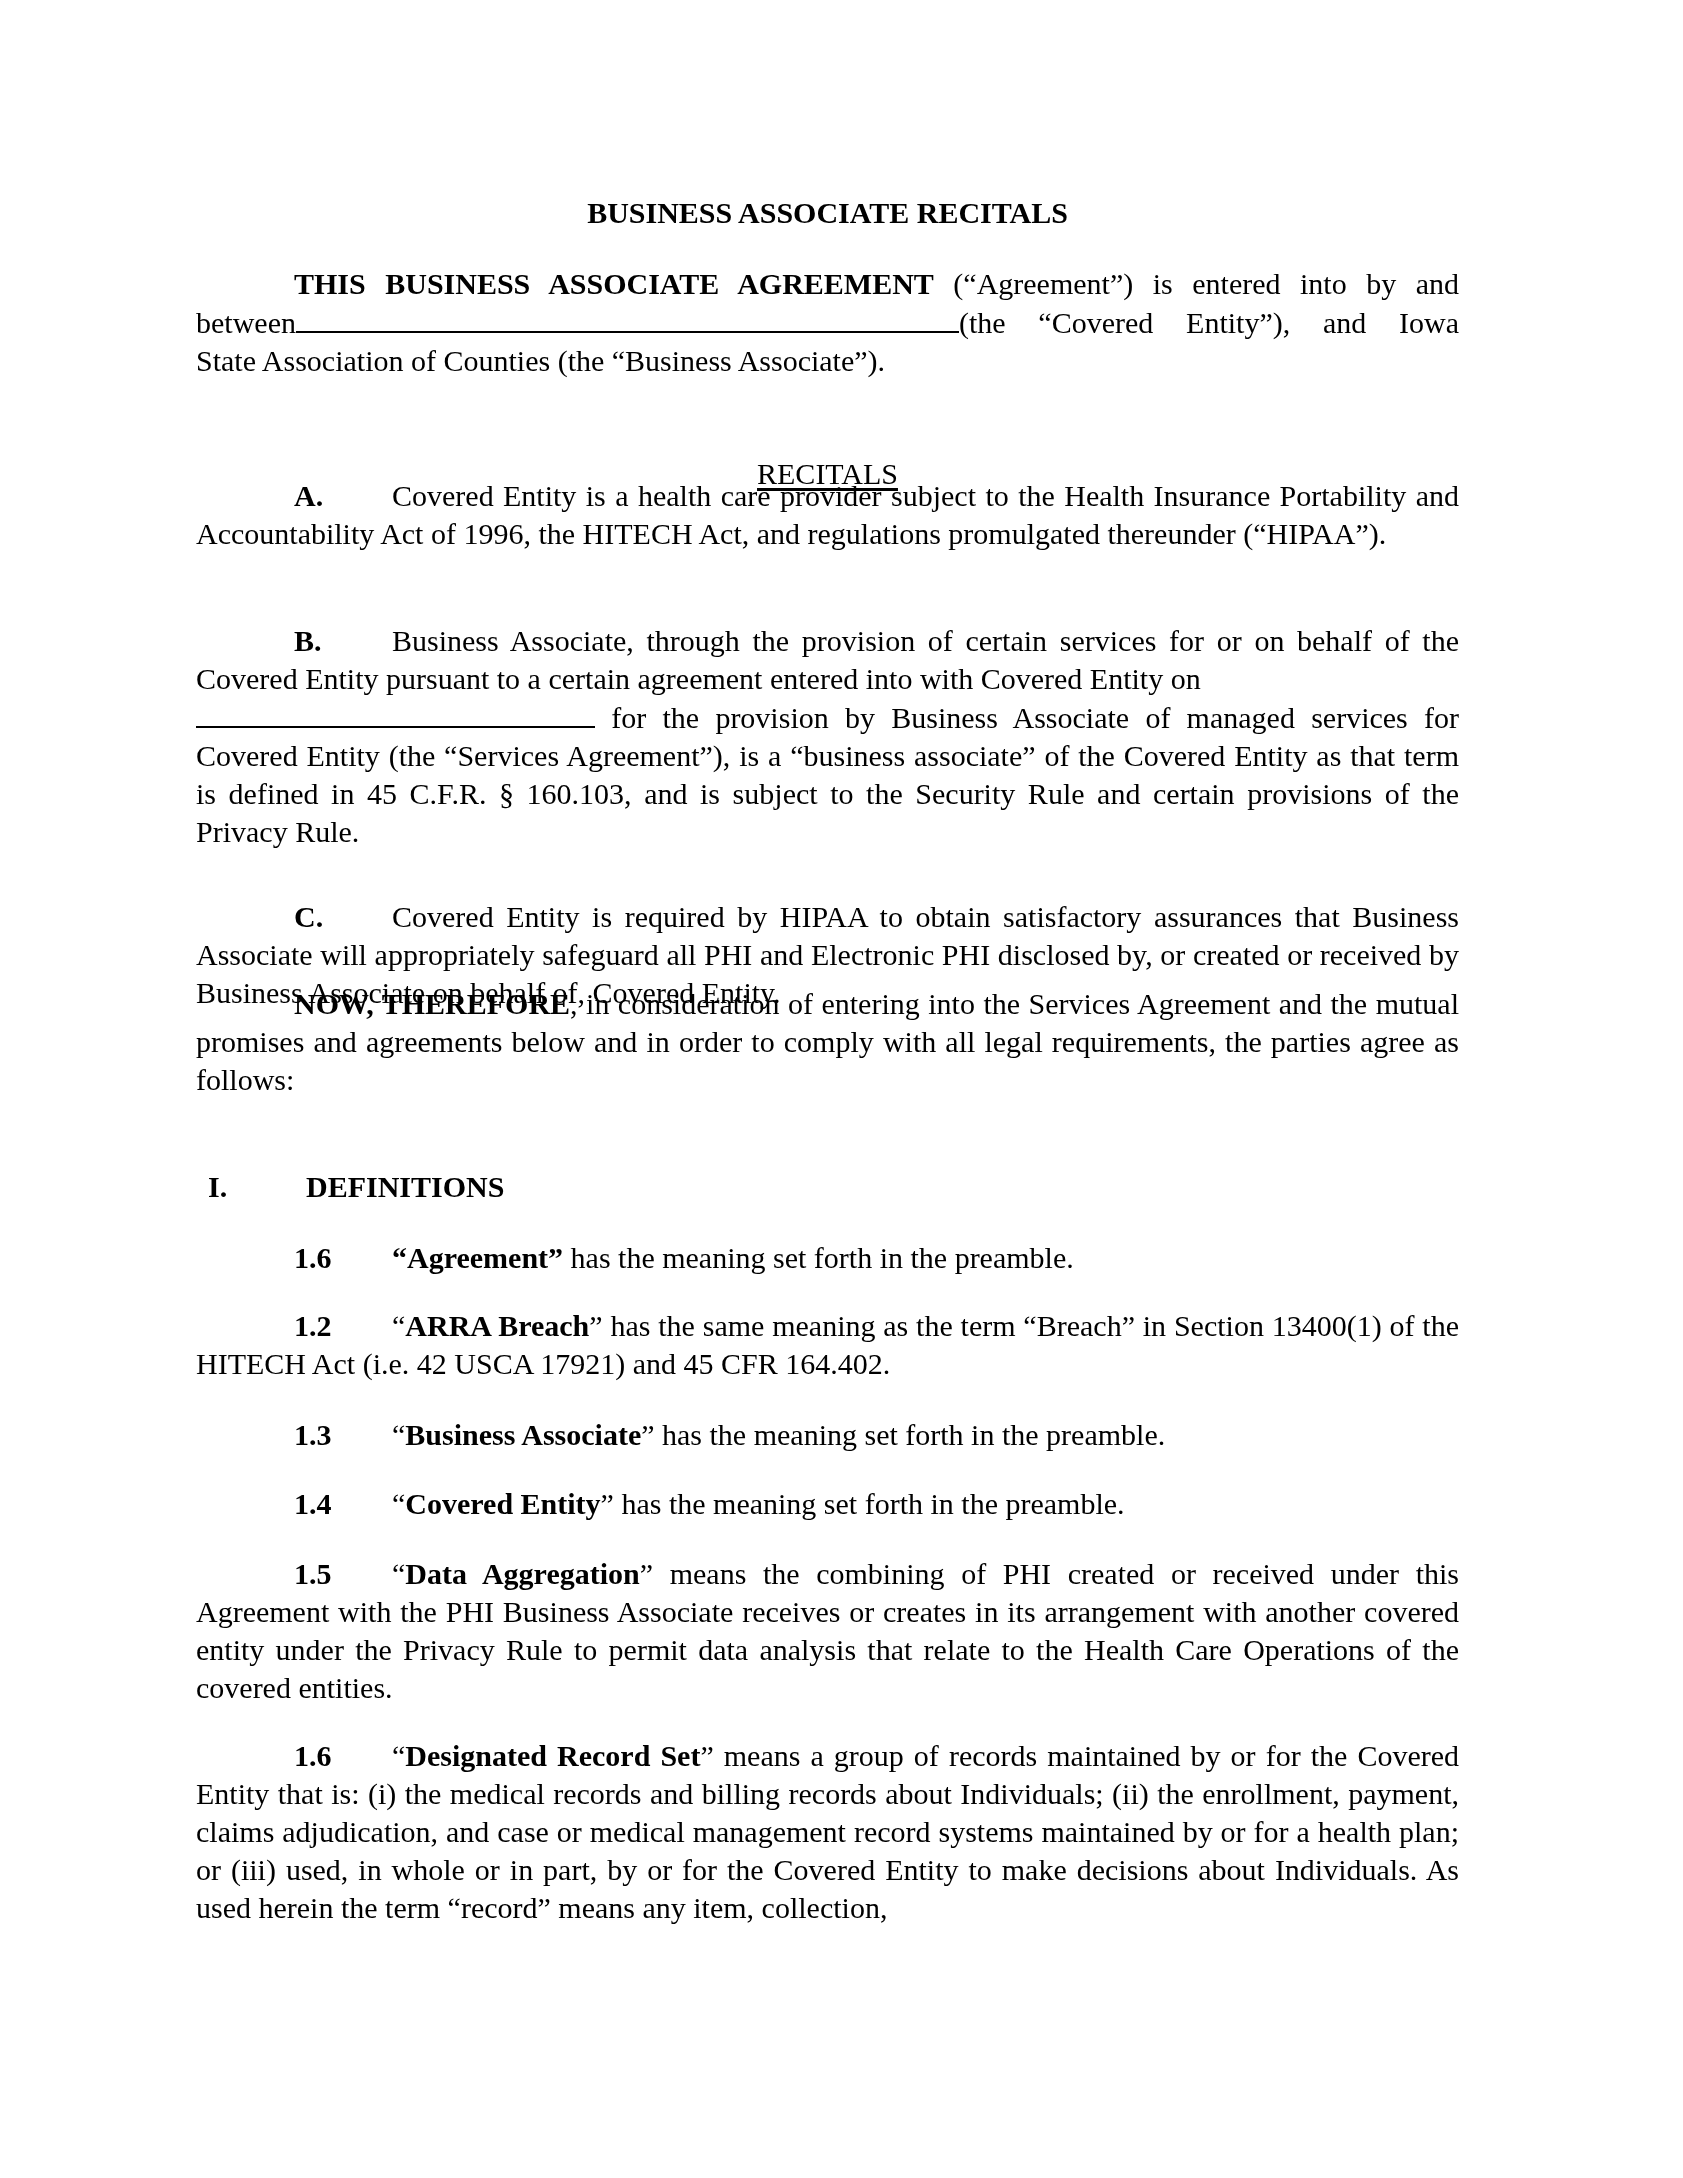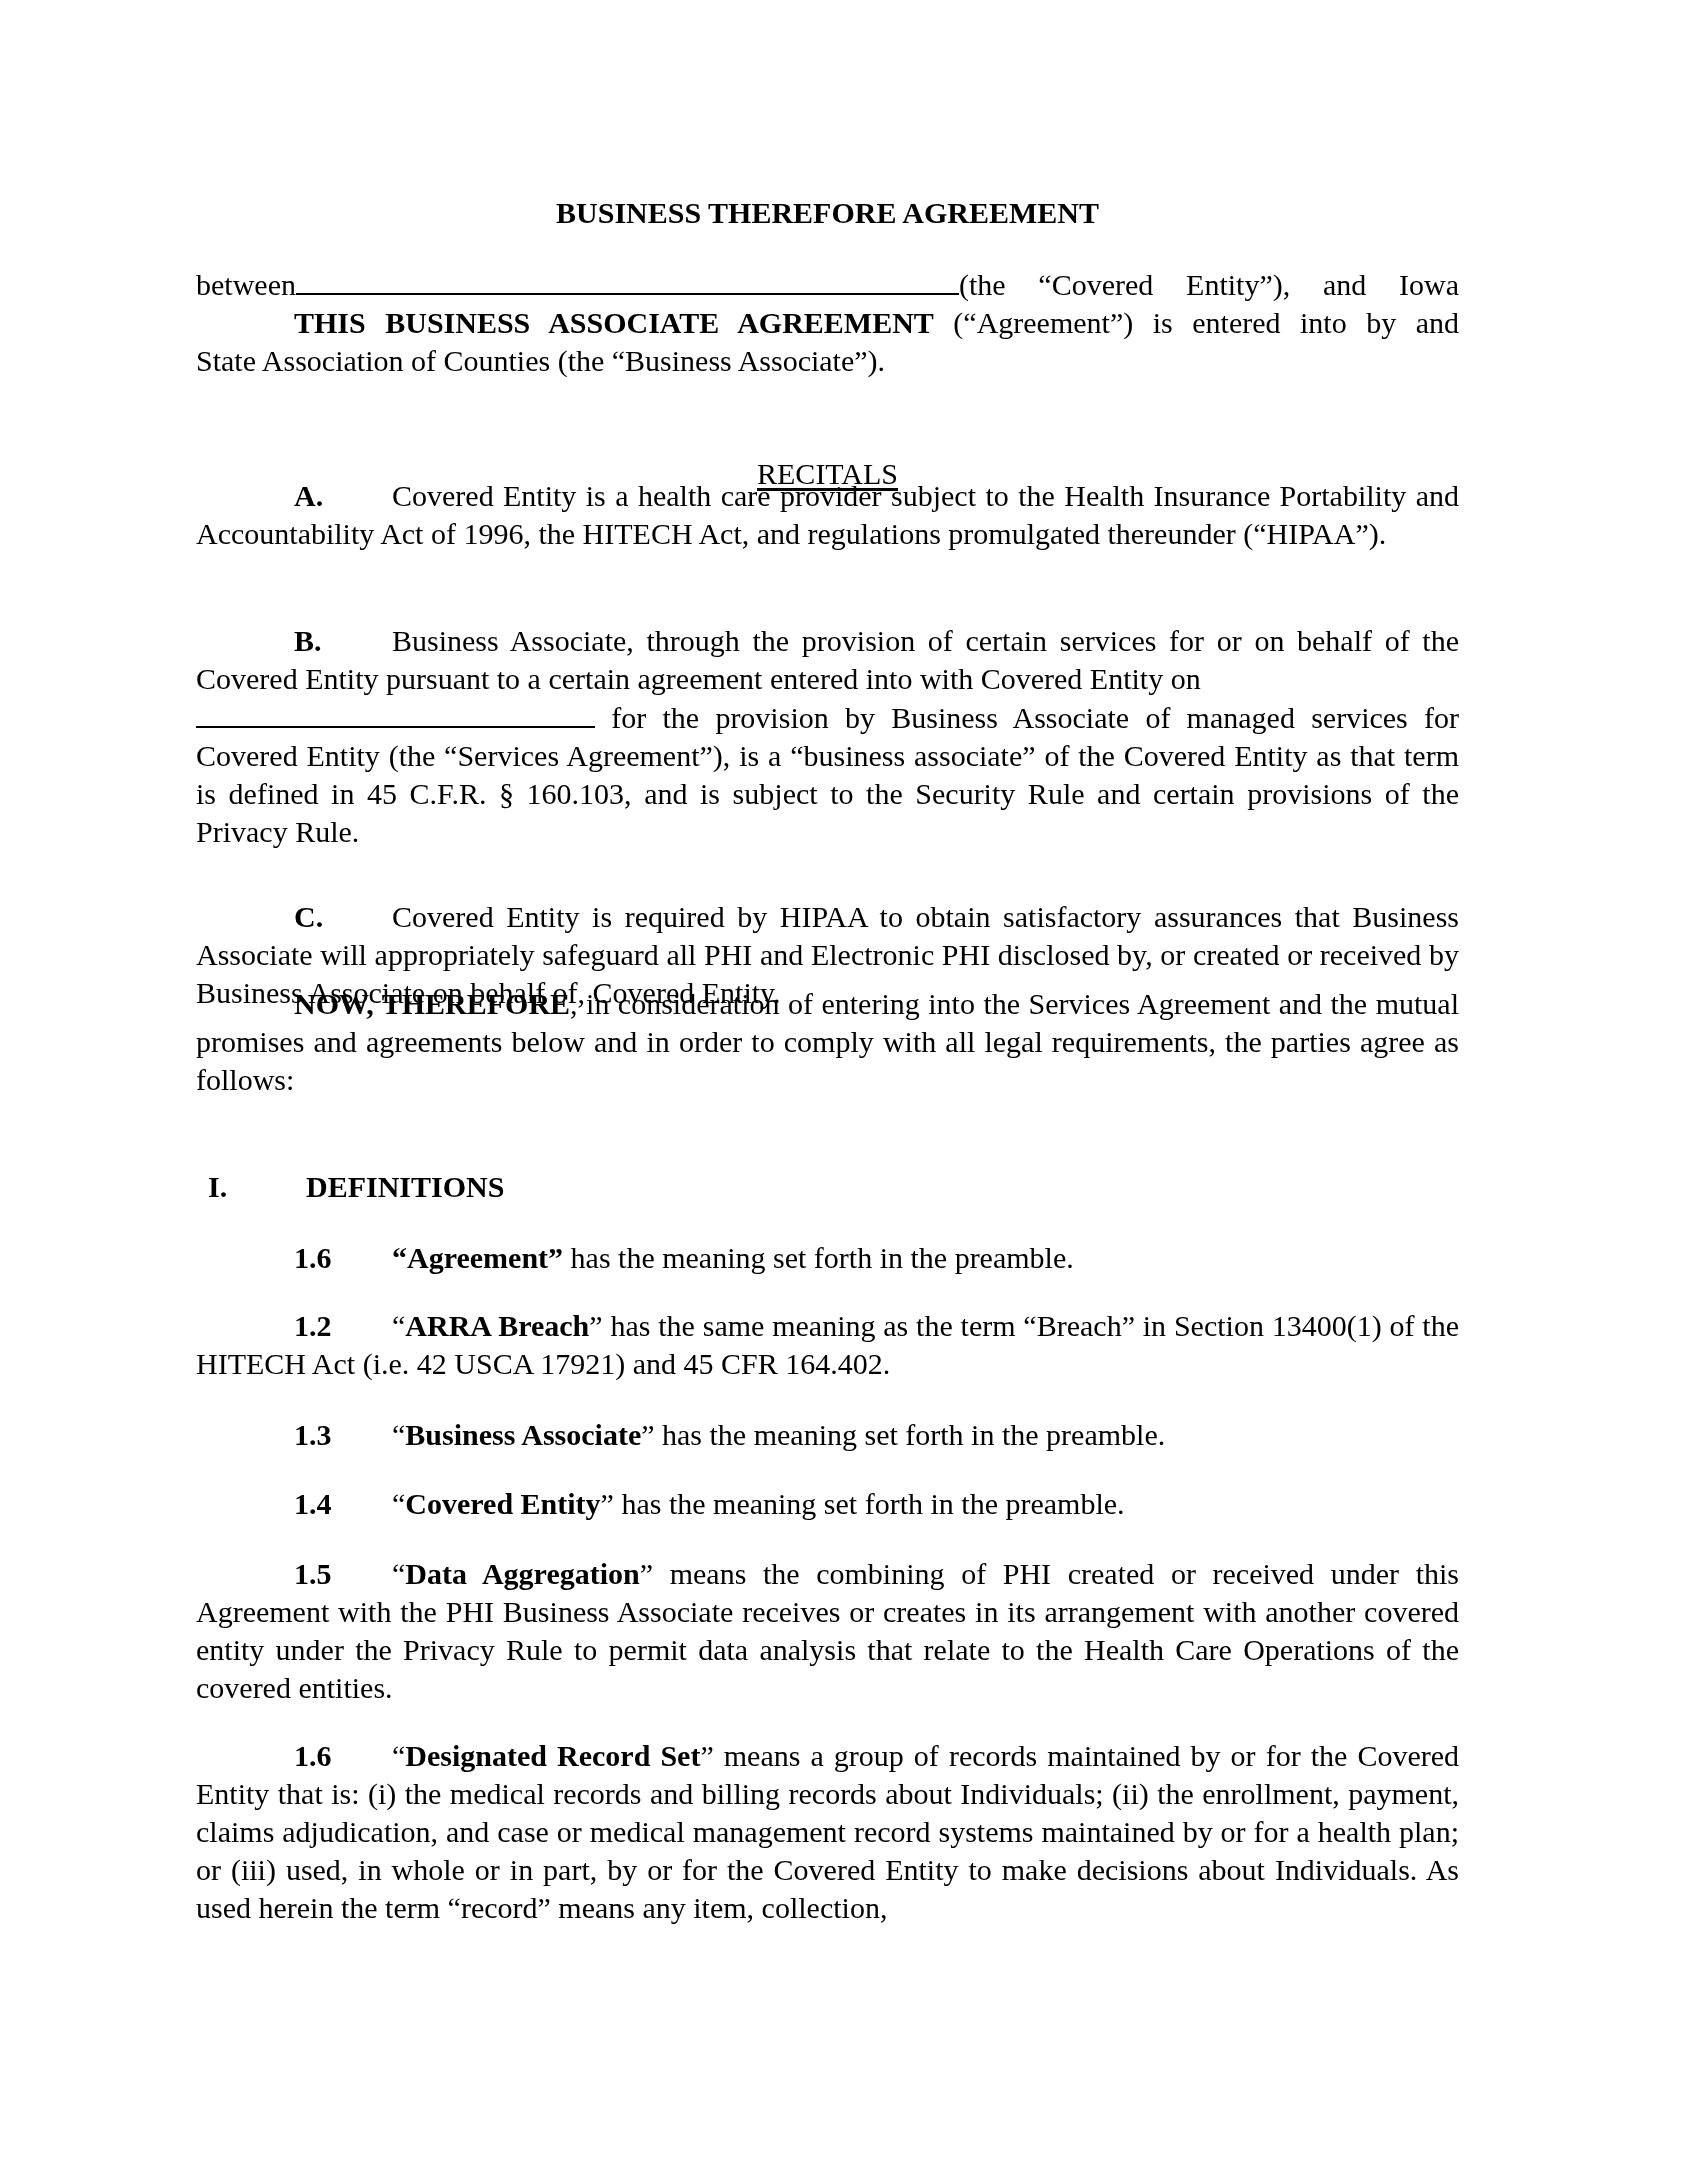--- a/index.html
+++ b/index.html
@@ -20,25 +20,25 @@
   .blank-1 { width: 663px; }
   .blank-2 { width: 399px; text-indent: 0; }
   .line-justify { display: block; text-align: justify; text-align-last: justify; }
   .sec-head { position: absolute; left: 0; font-weight: bold; margin-left: 12px; }
 </style>
 </head>
 <body>
 
 <div class="page">
 
-  <div class="title">BUSINESS THEREFORE AGREEMENT</div>
+  <div class="title">BUSINESS ASSOCIATE RECITALS</div>
 
   <div class="block" style="top:265px;">
+    <div class="line-justify" style="text-indent:98px;"><span class="b">THIS BUSINESS ASSOCIATE AGREEMENT</span><span> (“Agreement”) is entered into by and</span></div>
     <div class="line-justify"><span>between</span><span class="blank blank-1"></span><span>(the “Covered Entity”), and Iowa</span></div>
-    <div class="line-justify" style="text-indent:98px;"><span class="b">THIS BUSINESS ASSOCIATE AGREEMENT</span><span> (“Agreement”) is entered into by and</span></div>
     <div>State Association of Counties (the “Business Associate”).</div>
   </div>
 
   <div class="heading-center" style="top:408px;">RECITALS</div>
 
   <div class="block indent" style="top:477px;"><span class="tab-label b">A.</span><span>Covered Entity is a health care provider subject to the Health Insurance Portability and Accountability Act of 1996, the HITECH Act, and regulations promulgated thereunder (“HIPAA”).</span></div>
 
   <div class="block indent" style="top:622px;"><span class="tab-label b">B.</span><span>Business Associate, through the provision of certain services for or on behalf of the Covered Entity pursuant to a certain agreement entered into with Covered Entity  on</span><br><span class="blank blank-2"></span><span> for the provision by Business Associate of managed services for Covered Entity (the “Services Agreement”), is a “business associate” of the Covered Entity as that term is defined in 45 C.F.R. § 160.103, and is subject to the Security Rule and certain provisions of the Privacy Rule.</span></div>
 
   <div class="block indent" style="top:898px;"><span class="tab-label b">C.</span><span>Covered Entity is required by HIPAA to obtain satisfactory assurances that Business Associate will appropriately safeguard all PHI and Electronic PHI disclosed by, or created or received by Business Associate on behalf of, Covered Entity.</span></div>

